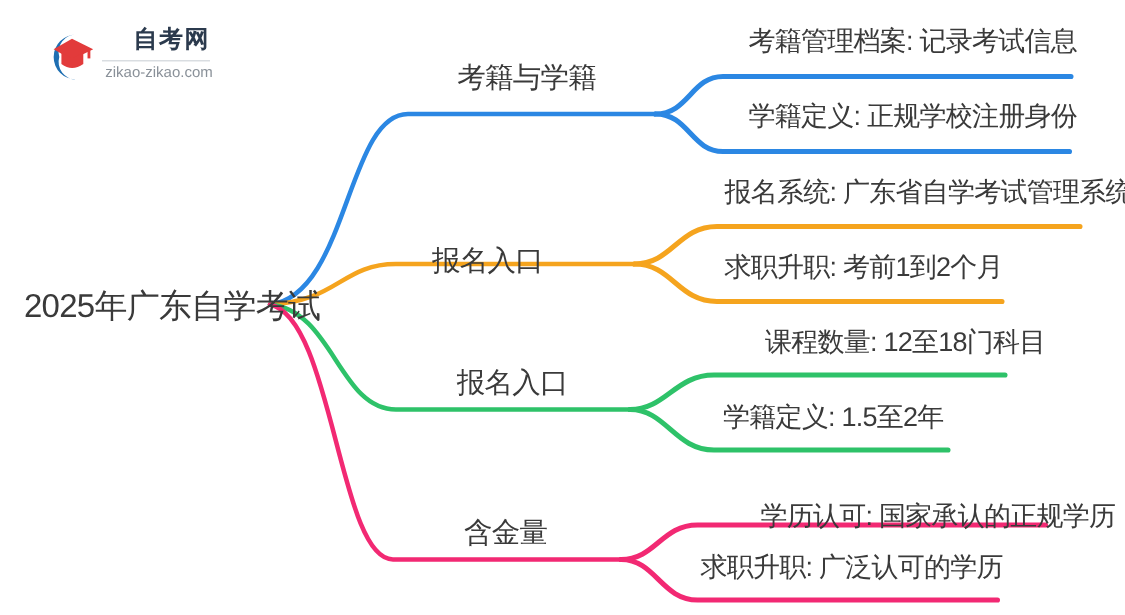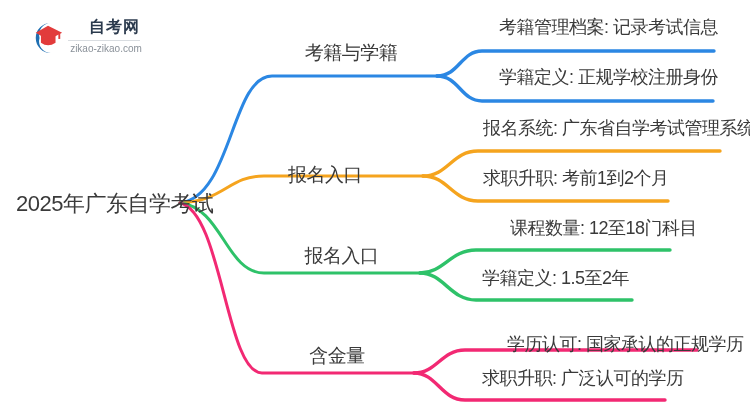--- a/index.html
+++ b/index.html
@@ -38,21 +38,21 @@
   .b3{left:263px;top:243px;width:157px;}
   .b4{left:260px;top:343px;width:154px;text-align:center;}
   .leaf-label{font-size:18px;font-weight:400;height:26px;line-height:26px;letter-spacing:-0.5px;}
   .l1a{left:499px;top:14px;}
   .l1b{left:499px;top:64px;}
   .l2a{left:483px;top:115px;}
   .l2b{left:483px;top:165px;}
   .l3a{left:482px;top:215px;margin-left:28px;}
   .l3b{left:482px;top:265px;}
   .l4a{left:467px;top:331px;margin-left:40px;}
-  .l4b{left:467px;top:365px;margin-left:15px;}
+  .l4b{left:467px;top:365px;}
 </style>
 </head>
 <body>
 
 <div class="stage">
 
   <svg class="lines" width="750" height="410" viewBox="0 0 750 410" fill="none" stroke-linecap="round" stroke-linejoin="round">
 
     <g stroke-width="3">
       <path d="M 180 203 C 232 197 231 76 272 76 L 437 76" stroke="#2b87e3"></path>

